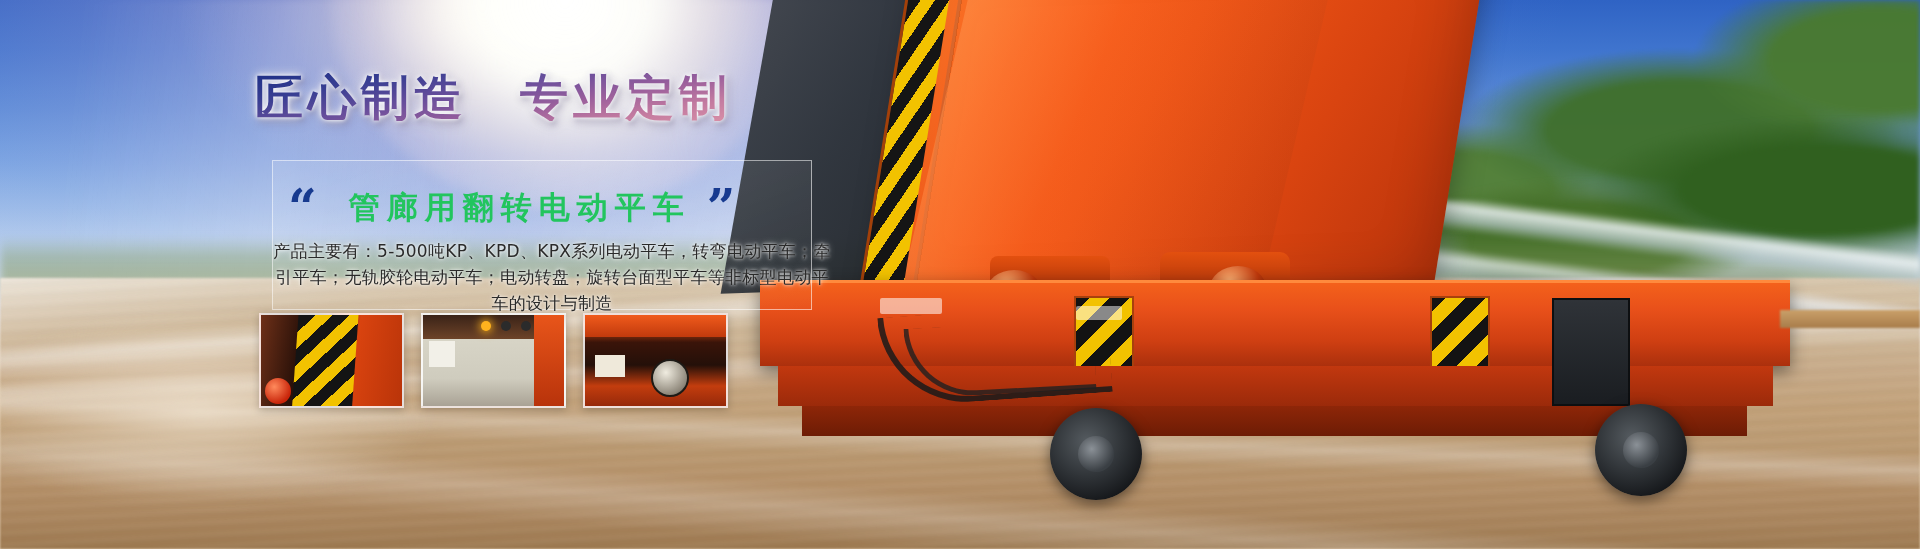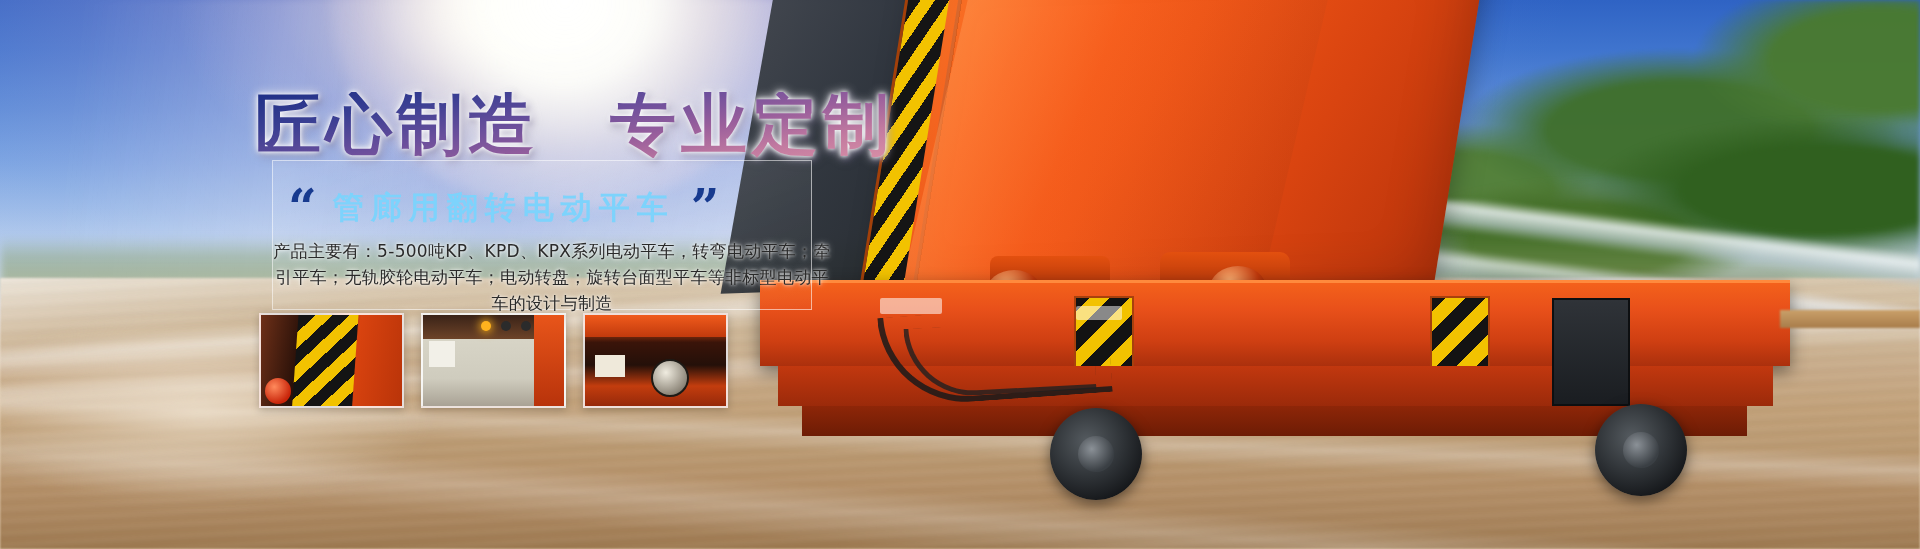--- a/index.html
+++ b/index.html
@@ -239,49 +239,49 @@
   }
   .m-railbar {
     position:absolute; left:1090px; top:330px; width:140px; height:18px;
     background:linear-gradient(180deg,#caa06a,#a87c4a);
     filter:blur(1px);
   }
 
   
   .headline {
     position:absolute; left:255px; top:73px;
-    font-size:66px; font-weight:700; letter-spacing:5px;
+    font-size:48px; font-weight:700; letter-spacing:5px;
     line-height:1;
     background:linear-gradient(170deg,#1d2f86 0%,#3a3f93 22%,#6b4f9c 44%,#9a5f9c 64%,#c27aa0 82%,#d88fa6 100%);
     -webkit-background-clip:text; background-clip:text;
     color:transparent; -webkit-text-fill-color:transparent;
     filter:drop-shadow(0 0 2px #ffffff) drop-shadow(0 0 5px rgba(255,255,255,0.95)) drop-shadow(2px 3px 2px rgba(40,30,80,0.35));
     white-space:pre;
-    margin-top:19px;
   }
 
   .subbox {
     position:absolute; left:272px; top:160px;
     width:540px; height:150px;
     border:1px solid rgba(255,255,255,0.55);
     background:linear-gradient(160deg, rgba(255,255,255,0.12), rgba(255,255,255,0.02));
   }
 
   .subline {
     position:absolute; left:288px; top:183px;
     display:flex; align-items:center; gap:16px;
   }
   .qmark {
     font-size:50px; line-height:1; font-weight:700; color:#173a8f;
     font-family:"DejaVu Serif","Liberation Serif",serif;
   }
   .qmark.close { color:#173a8f; }
   .subtitle {
-    font-size:31px; font-weight:600; letter-spacing:7px; color:#7dd3fc;
+    font-size:31px; font-weight:600; letter-spacing:7px; color:#22c55e;
     white-space:pre;
+    margin-left:16px;
   }
 
   .bodytext {
     position:absolute; left:272px; top:238px; width:560px;
     text-align:center;
     font-size:17px; line-height:26px; color:#2a2a2a;
     letter-spacing:.3px;
     text-shadow:0 0 3px rgba(255,255,255,0.95), 0 0 6px rgba(255,255,255,0.8);
     white-space:pre-wrap;
   }

